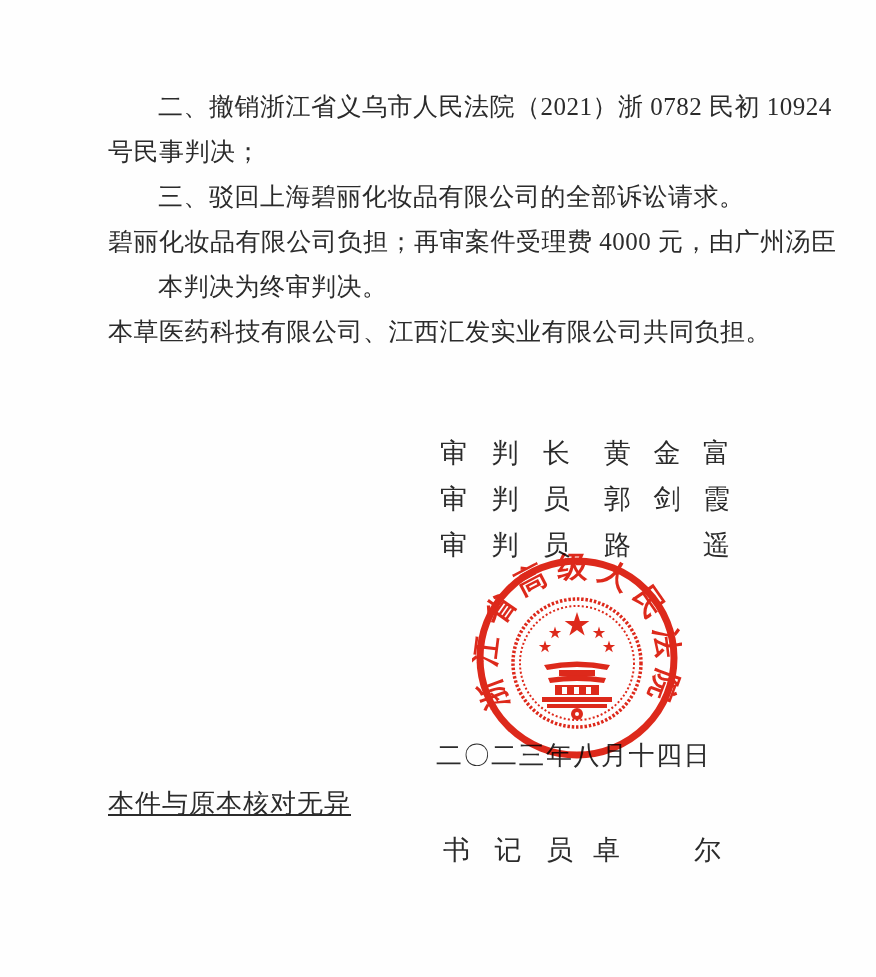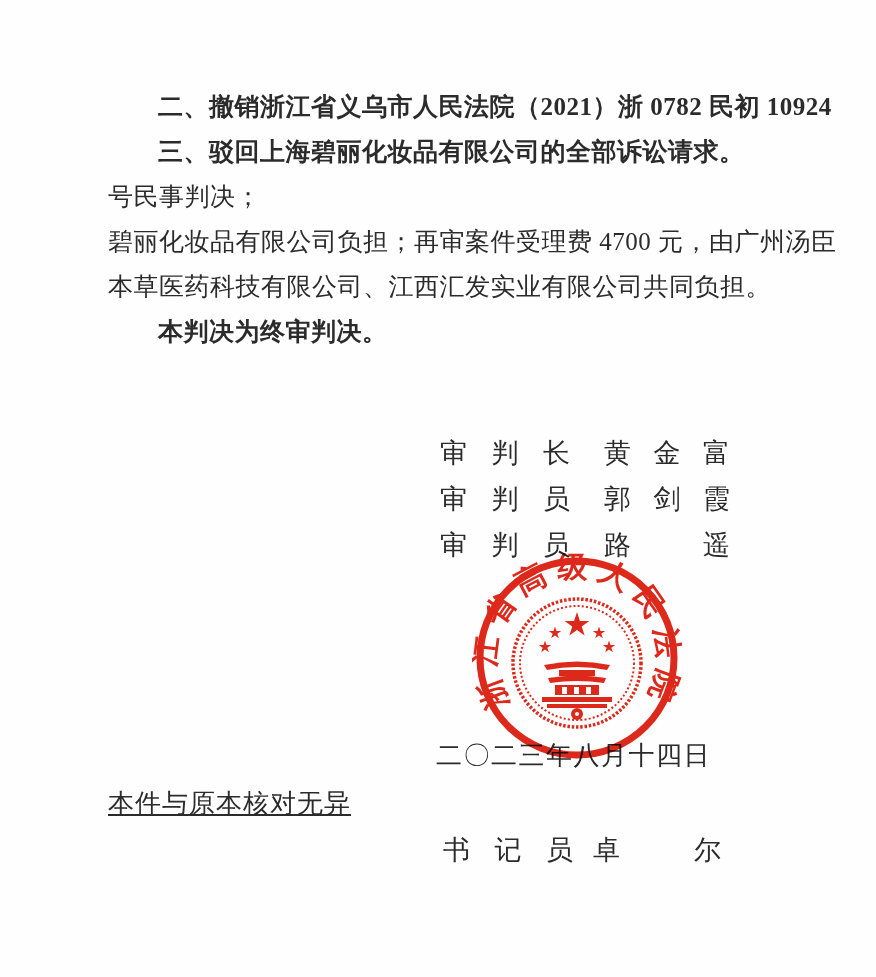--- a/index.html
+++ b/index.html
@@ -10,21 +10,21 @@
     overflow:hidden;
     font-family:"Liberation Serif","DejaVu Serif",serif;
     color:#2b2b2b;
   }
   
   .body-text{
     position:absolute;left:108px;top:84px;width:660px;
     font-size:25px;line-height:45px;letter-spacing:0.5px;
   }
   .line{white-space:nowrap;}
-  .line.indent{text-indent:2em;font-weight:bold;}
+  .line.indent{text-indent:2em;}
   
   .sig-block{
     position:absolute;left:440px;top:430px;
     font-size:27px;
   }
   .sig-row{display:flex;align-items:baseline;height:46px;line-height:46px;}
   .jchars{display:inline-flex;justify-content:space-between;}
   .jchars i{font-style:normal;}
   .sig-title{width:130px;}
   .sig-name{width:126px;margin-left:34px;}
@@ -47,25 +47,25 @@
   }
   .clerk-block .sig-name{margin-left:20px;width:128px;}
 </style>
 </head>
 <body>
 
 <div class="page">
 
   <div class="body-text">
     <div class="line indent">二、撤销浙江省义乌市人民法院（2021）浙 0782 民初 10924</div>
+    <div class="line">号民事判决；</div>
     <div class="line indent">三、驳回上海碧丽化妆品有限公司的全部诉讼请求。</div>
-    <div class="line">号民事判决；</div>
-    <div class="line">碧丽化妆品有限公司负担；再审案件受理费 4700 元，由广州汤臣</div>
+    <div class="line">碧丽化妆品有限公司负担；再审案件受理费 4000 元，由广州汤臣</div>
+    <div class="line indent">本判决为终审判决。</div>
     <div class="line">本草医药科技有限公司、江西汇发实业有限公司共同负担。</div>
-    <div class="line indent">本判决为终审判决。</div>
   </div>
 
   <div class="sig-block">
     <div class="sig-row">
       <span class="sig-title jchars">
           <i>审</i>
           <i>判</i>
           <i>长</i>
         </span>
       <span class="sig-name jchars">

